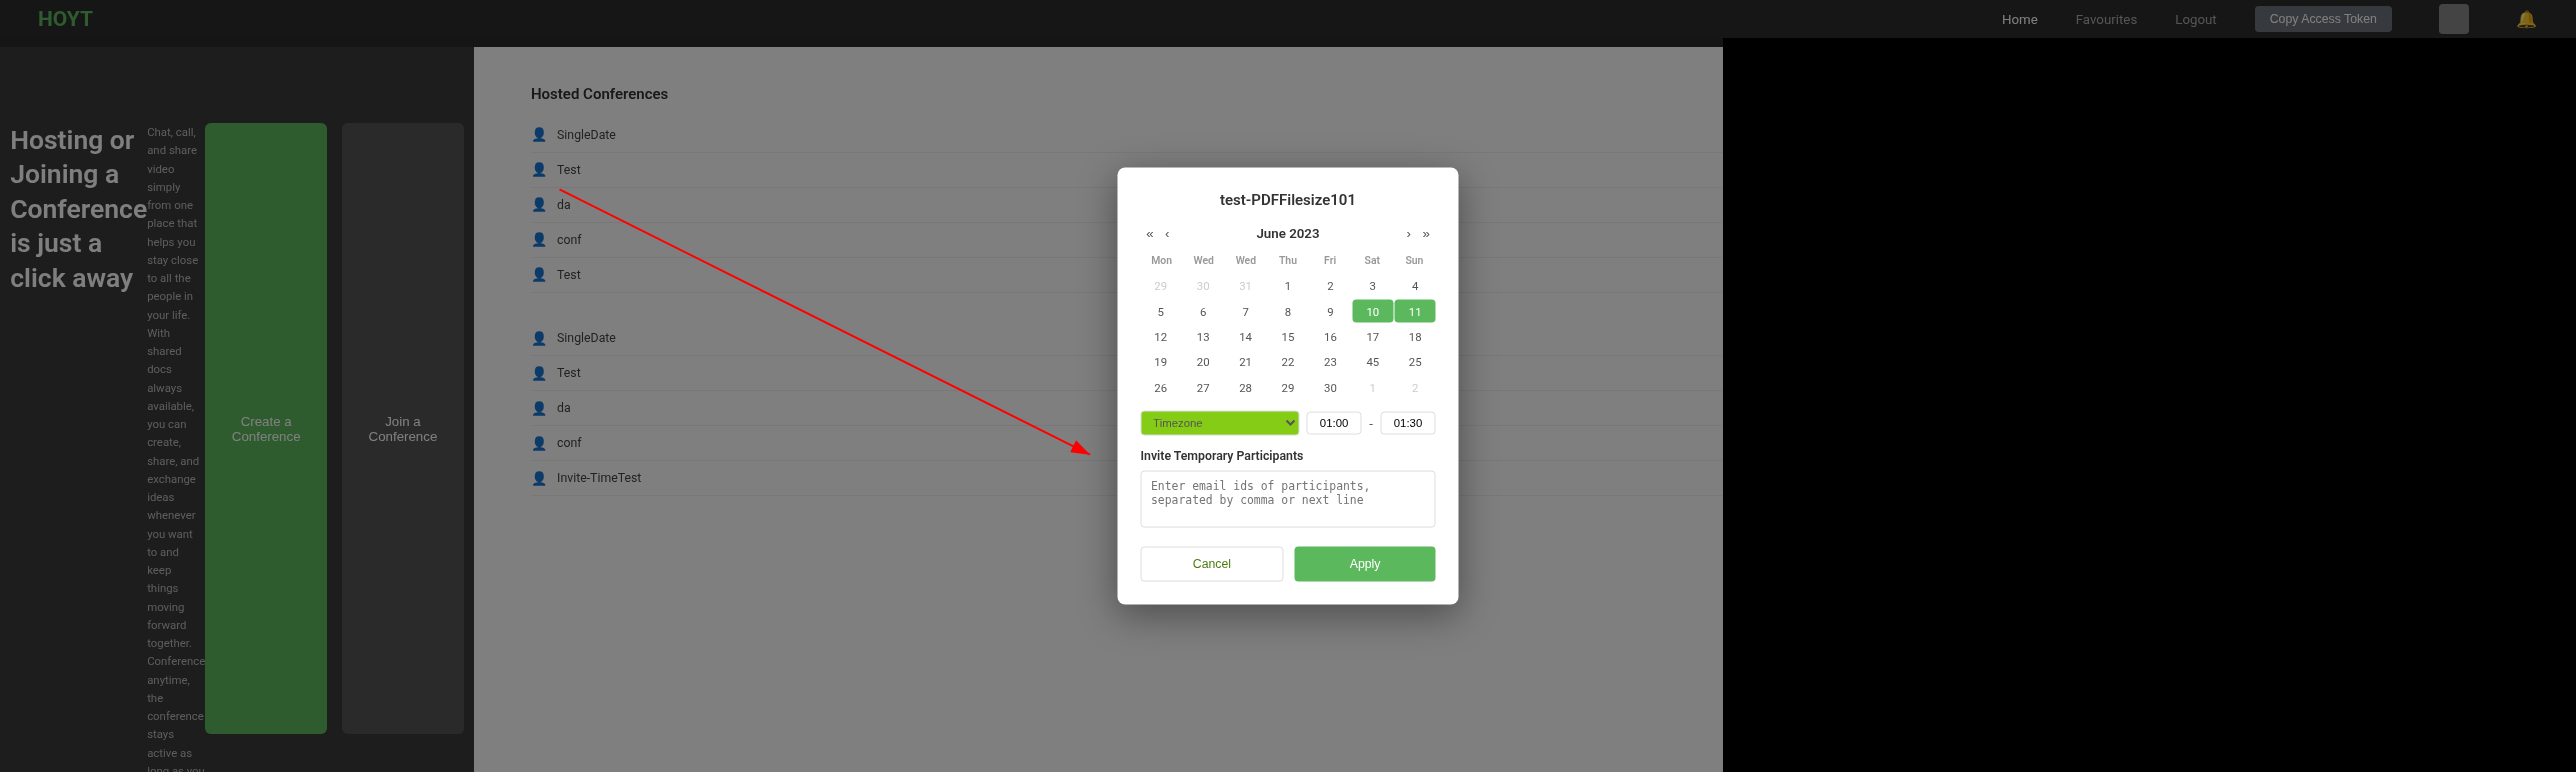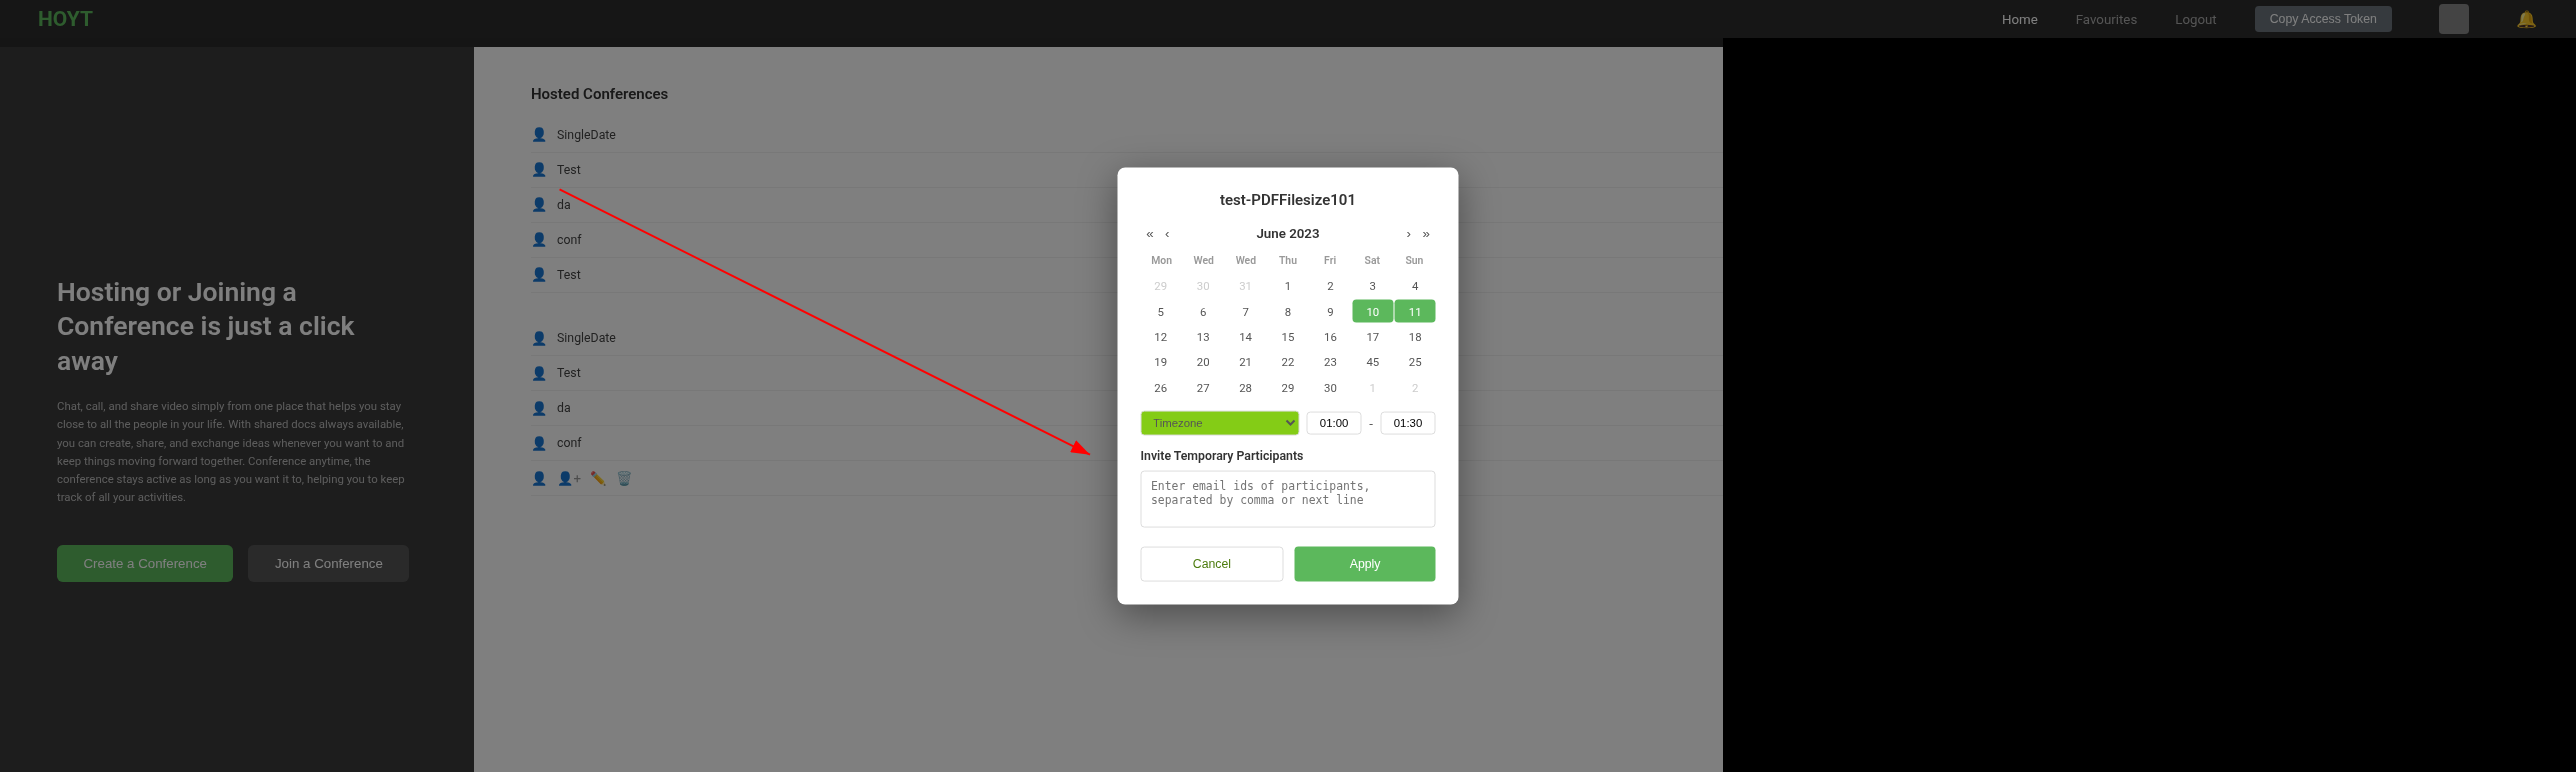--- a/index.html
+++ b/index.html
@@ -68,21 +68,21 @@
       top: 47px; left: 0; right: 0; bottom: 0;
       display: flex;
     }
 
     
     .left-panel {
       width: 474px;
       background: #3a3a3a;
       padding: 76px 57px 38px 57px;
       display: flex;
-      flex-direction: column;
+      flex-direction: row;
       justify-content: center;
     }
     .hero-title {
       color: #fff;
       font-size: 26.5px;
       font-weight: 600;
       margin-bottom: 19px;
       line-height: 1.3;
     }
     .hero-desc {
@@ -473,20 +473,21 @@
         <span class="conf-item-icon">👤</span>
         <span class="conf-item-name">conf</span>
         <div class="conf-item-actions">
           <span>👤+</span>
           <span>✏️</span>
           <span>🗑️</span>
         </div>
       </div>
       <div class="conf-item">
         <span class="conf-item-icon">👤</span>
+        <span class="conf-item-name">Invite-TimeTest</span>
         <div class="conf-item-actions">
           <span>👤+</span>
           <span>✏️</span>
           <span>🗑️</span>
         </div>
       </div>
     </div>
   </div>
 </div>
 

